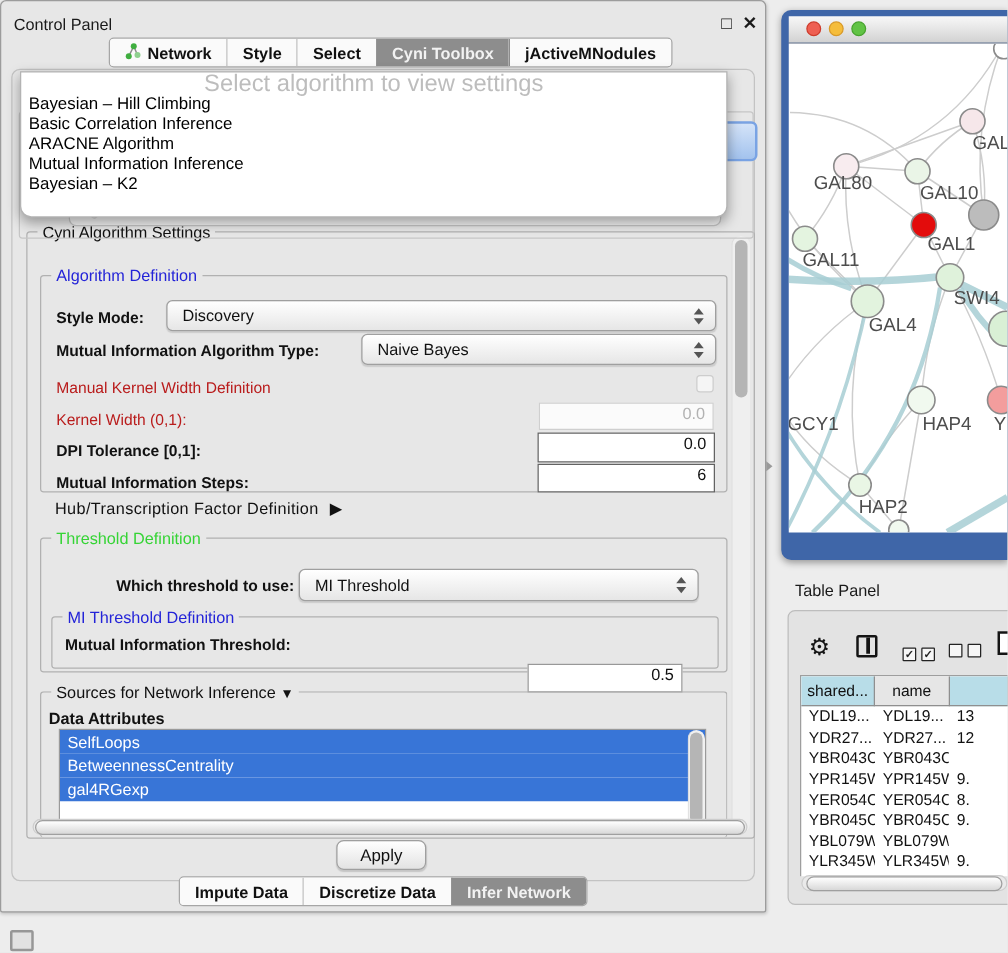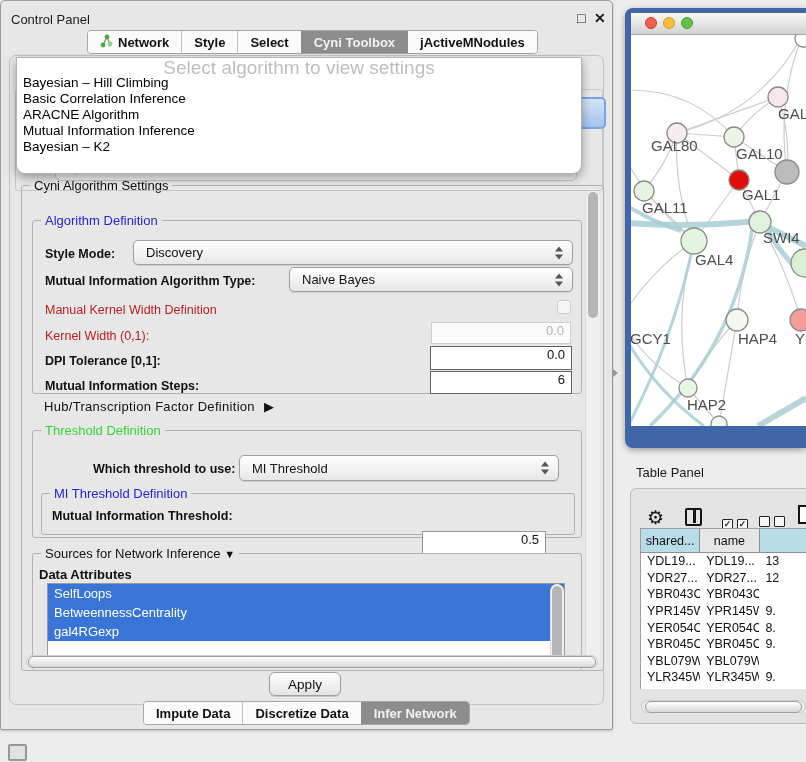--- a/index.html
+++ b/index.html
@@ -84,21 +84,21 @@
 
   
   .tp-title{left:636px;top:465px;font-size:13px;color:#1a1a1a;}
   .tp-body{left:630px;top:488px;width:176px;height:234px;background:#e3e3e3;border:1px solid #bdbdbd;
            border-radius:6px 0 0 6px;}
   .icon-split{width:17px;height:18px;border:2.5px solid #141414;border-radius:2px;box-sizing:border-box;}
   .icon-split::after{content:"";position:absolute;left:6px;top:0;width:2.5px;height:13px;background:#141414;}
   .cb{width:11px;height:11px;border:1.6px solid #232323;border-radius:1px;display:inline-flex;
       align-items:center;justify-content:center;font-size:9px;font-weight:bold;color:#232323;background:#f6f6f6;box-sizing:border-box;margin-right:4px;}
   .icon-doc{width:14px;height:19px;border:2px solid #141414;background:#fff;box-sizing:border-box;}
-  .tbl{left:640px;top:528px;width:166px;height:160px;overflow:hidden;background:#fff;border-left:1px solid #9e9e9e;border-top:1px solid #9e9e9e;}
+  .tbl{left:640px;top:540px;width:166px;height:160px;overflow:hidden;background:#fff;border-left:1px solid #9e9e9e;border-top:1px solid #9e9e9e;}
   .tbl-head{display:flex;height:24px;}
   .th{box-sizing:border-box;border-right:1px solid #8f8f8f;border-bottom:1px solid #8f8f8f;
       font-size:12.5px;display:flex;align-items:center;justify-content:center;background:#e6e6e6;}
   .th.hl{background:#b8dde8;}
   .tr{display:flex;height:16.6px;align-items:center;}
   .td{box-sizing:border-box;font-size:12.5px;white-space:nowrap;overflow:hidden;padding-left:6px;}
 
   .dock-icon{left:8px;top:744px;width:15px;height:13px;border:2px solid #979797;border-radius:2px;background:#e2e2e2;}
   .divider-handle{left:613px;top:369px;width:0;height:0;border-top:4px solid transparent;
                   border-bottom:4px solid transparent;border-left:5px solid #9a9a9a;}

